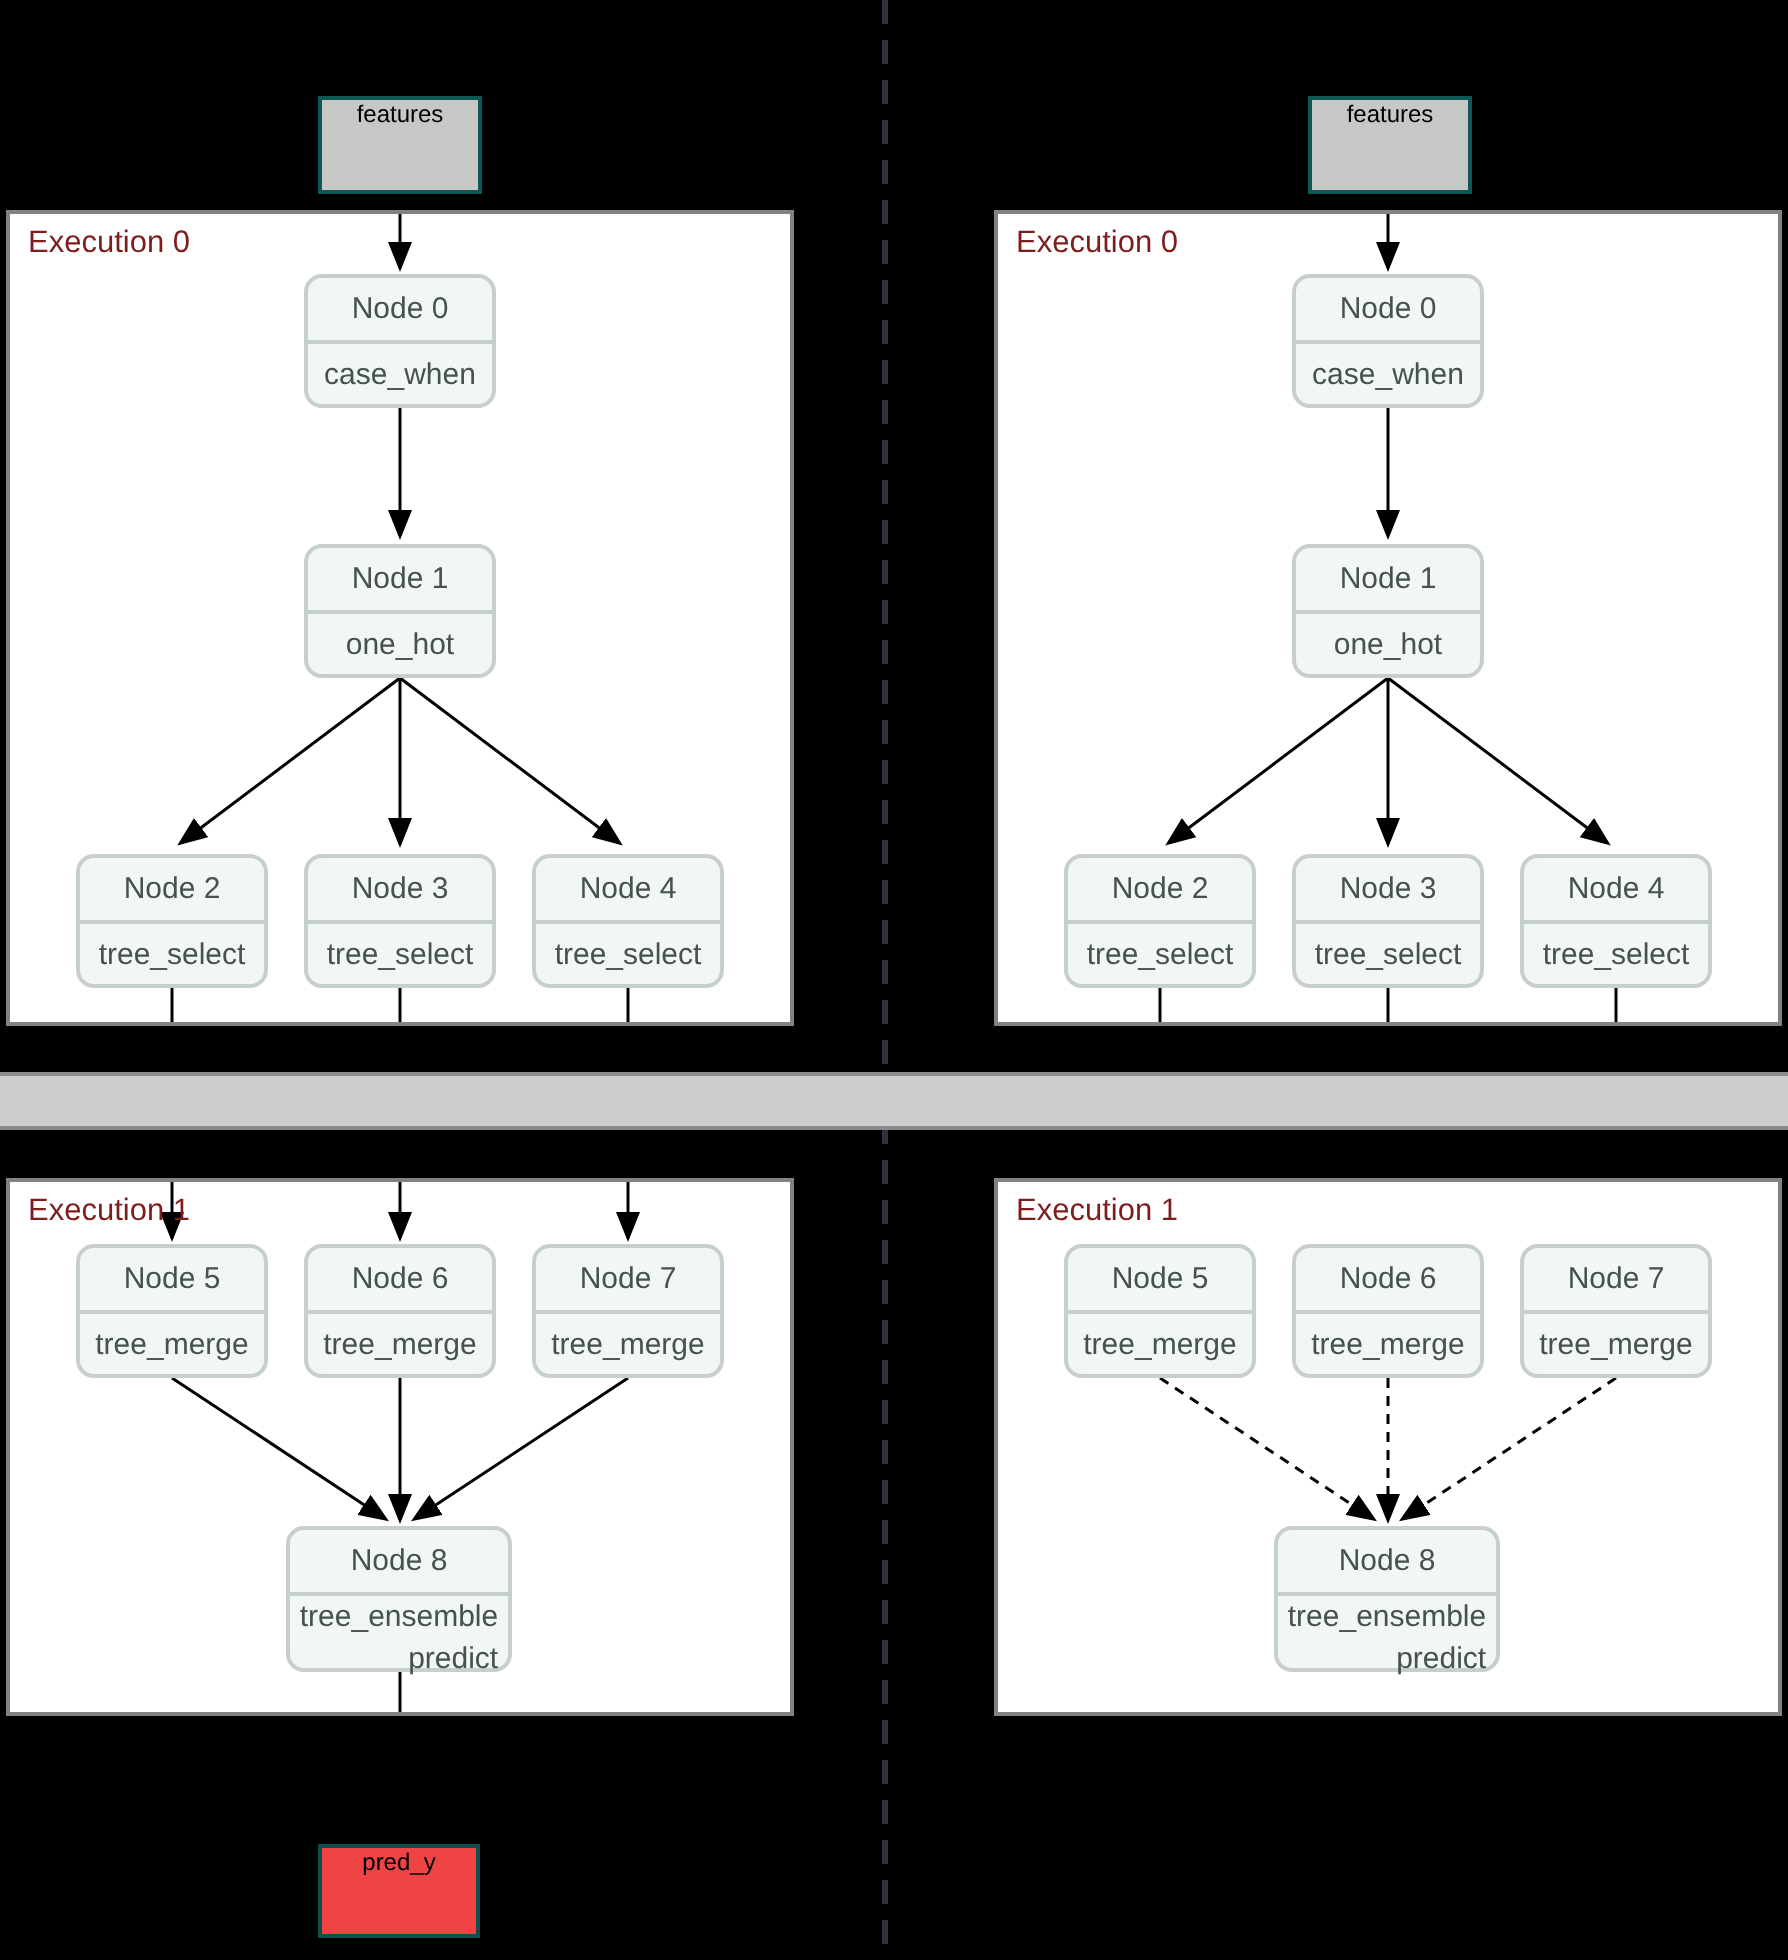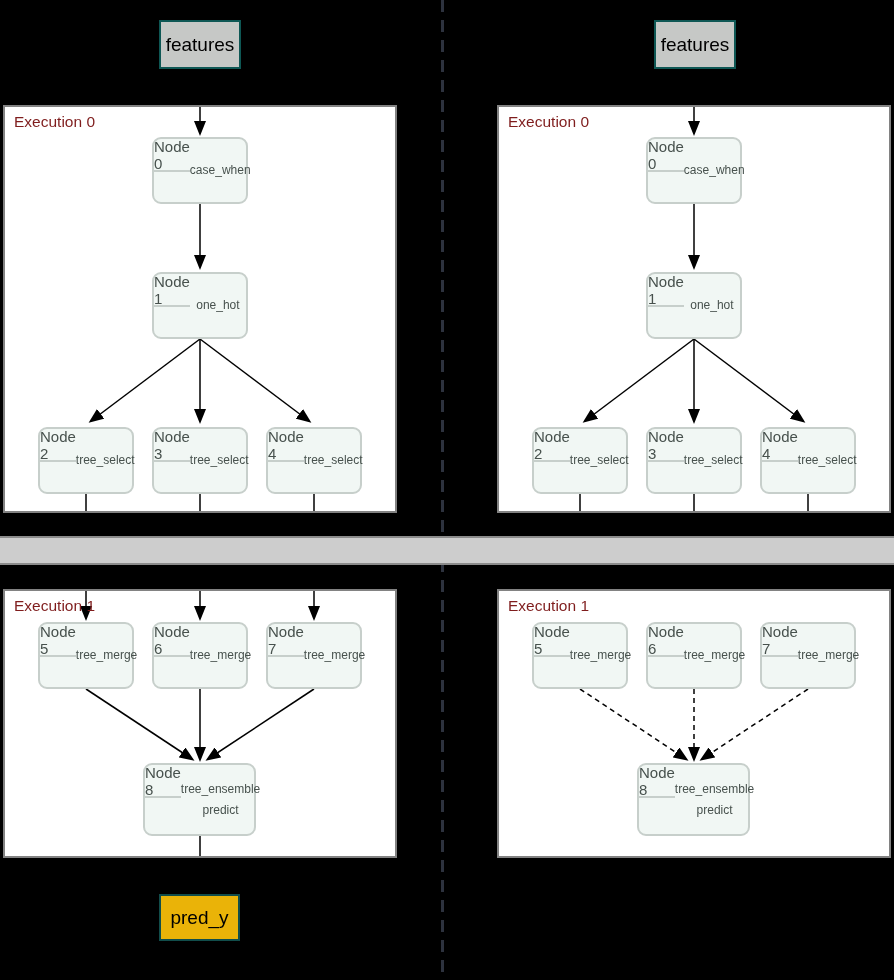--- a/index.html
+++ b/index.html
@@ -11,45 +11,45 @@
     position:absolute;left:441px;top:0;width:3px;height:980px;
     background:repeating-linear-gradient(to bottom,#2d323e 0 12px,transparent 12px 20px);
     z-index:0;
   }
   .hbar{
     position:absolute;left:0;top:536px;width:894px;height:29px;
     background:#cdcdcd;border-top:2px solid #8b8b8b;border-bottom:2px solid #8b8b8b;
     box-sizing:border-box;z-index:2;
   }
   .io-box{
-    position:absolute;display:flex;align-items:center;justify-content:center;
-    font-size:19px;color:#000;box-sizing:border-box;z-index:1;
+    position:absolute;display:flex;align-items:flex-start;justify-content:center;
+    font-size:12px;color:#000;box-sizing:border-box;z-index:1;margin-top:28px;
   }
   .io-features{width:82px;height:49px;background:#c6c8c6;border:2px solid #0e5754;}
-  .io-pred{width:81px;height:47px;background:#eab308;border:2px solid #114d4b;}
+  .io-pred{width:81px;height:47px;background:#ef4444;border:2px solid #114d4b;}
   .panel{
     position:absolute;background:#fff;border:2px solid #828282;box-sizing:border-box;z-index:1;
   }
   .panel-label{
     position:absolute;left:9px;top:6px;font-size:15.5px;color:#7f1d1d;z-index:3;
   }
   .edges{position:absolute;left:0;top:0;z-index:1;}
   .node{
-    position:absolute;display:flex;
+    position:absolute;display:flex;flex-direction:column;
     background:#f1f7f4;border:2px solid #c7cfcb;border-radius:9px;
     box-sizing:border-box;z-index:2;
   }
   .node-title{
     height:31px;flex:0 0 31px;border-bottom:2px solid #c7cfcb;
     display:flex;align-items:center;justify-content:center;
     font-size:15px;color:#47514d;
   }
   .node-op{
     flex:1;display:flex;align-items:center;justify-content:center;
-    font-size:12px;color:#47514d;white-space:pre-line;text-align:center;line-height:21px;
+    font-size:15px;color:#47514d;white-space:pre-line;text-align:right;line-height:21px;
   }
 </style>
 </head>
 <body>
 
 <div class="stage">
 
   <div class="v-divider"></div>
   <div class="hbar"></div>
 

